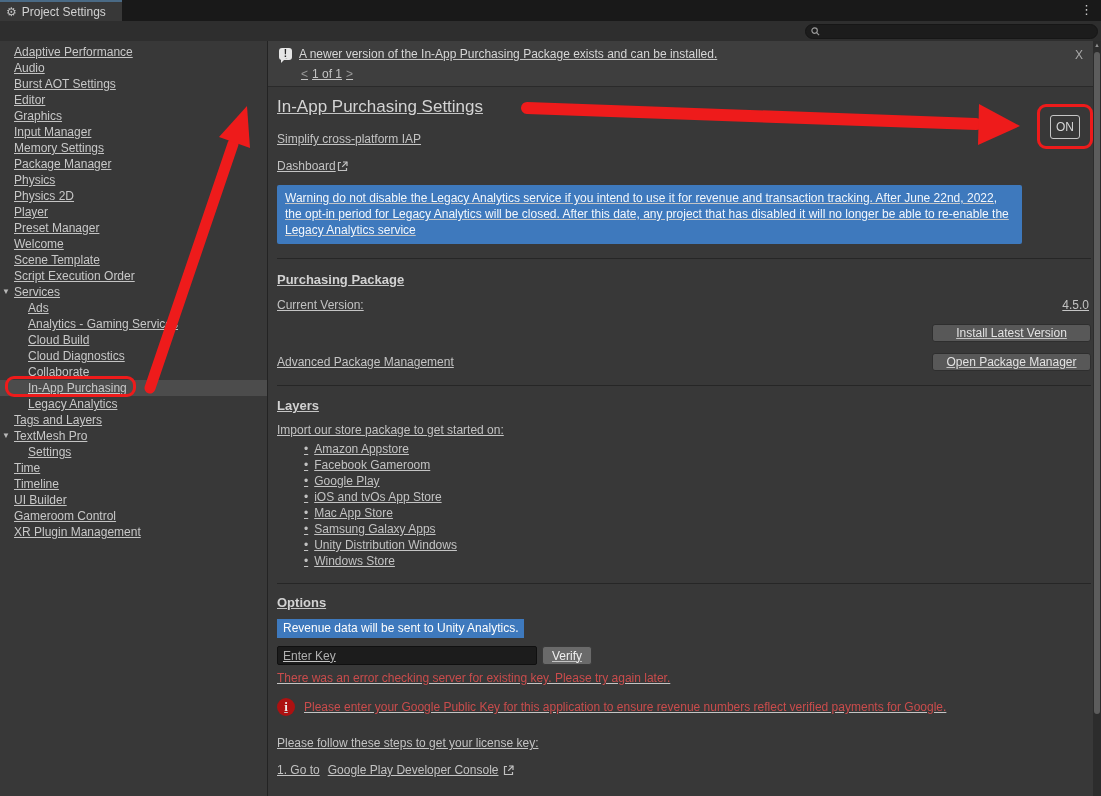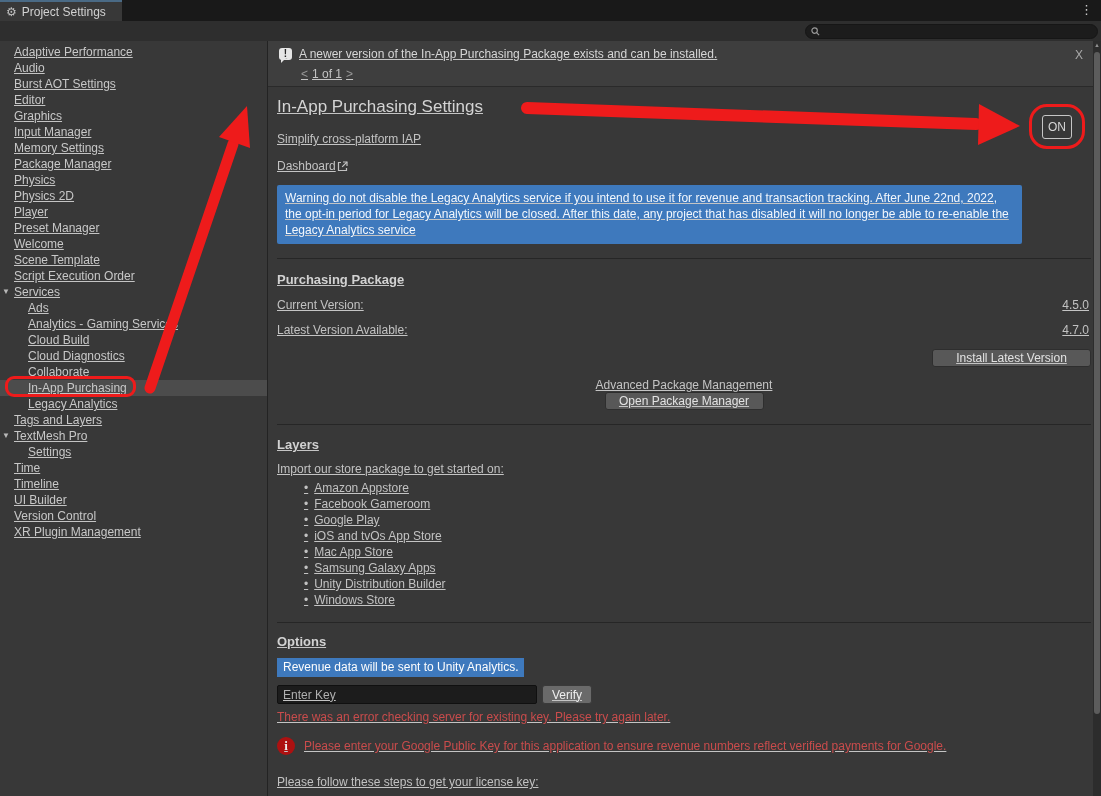--- a/index.html
+++ b/index.html
@@ -40,35 +40,35 @@
   .bubble:after { content:""; position:absolute; left:2px; bottom:-3px; border:3px solid transparent; border-top-color:#e6e6e6; border-left-color:#e6e6e6; }
   .notif-pager { margin-left:22px; margin-top:6px; color:#989898; }
   .notif-pager .pg-num { color:#c4c4c4; margin:0 4px; }
   .notif-close { position:absolute; right:18px; top:7px; color:#a8a8a8; font-size:12px; cursor:default; }
 
   
   .settings-title { margin-top:10px; font-size:17px; color:#d4d4d4; }
   .subtitle { margin-top:15px; color:#c2c2c2; }
   .dashboard { margin-top:13px; display:flex; align-items:center; color:#c2c2c2; cursor:default; }
 
-  .on-annotation { position:absolute; top:63px; right:16px; width:56px; height:45px; border:3px solid #ee1b1b; border-radius:18px; display:flex; align-items:center; justify-content:center; }
+  .on-annotation { position:absolute; top:63px; right:8px; width:56px; height:45px; border:3px solid #ee1b1b; border-radius:9px; display:flex; align-items:center; justify-content:center; }
   .on-btn { border:1px solid #c6c6c6; border-radius:3px; color:#d6d6d6; font-size:12px; padding:4px 5px; background:transparent; }
 
   
   .warnbox { margin-top:12px; width:745px; background:#3e79bd; color:#f2f7fd; padding:5px 8px 6px 8px; line-height:16px; border-radius:2px; }
 
   .divider { height:1px; background:#262626; margin-top:14px; }
 
   h2.sec { font-size:13px; font-weight:bold; color:#d2d2d2; }
 
   
   .pp-head { margin-top:13px; }
   .kv-row { display:flex; justify-content:space-between; margin-top:11px; padding-right:2px; color:#c2c2c2; }
   .btn-row { display:flex; justify-content:flex-end; margin-top:12px; padding-right:0; }
-  .adv-row { display:flex; justify-content:space-between; align-items:center; margin-top:11px;flex-direction:column; }
+  .adv-row { display:flex; justify-content:space-between; align-items:center; margin-top:11px; }
   .ubtn { background:#585858; border:1px solid #2e2e2e; border-radius:3px; color:#e2e2e2; font-size:12px; font-family:inherit; padding:1px 10px; height:18px; min-width:159px; cursor:default; }
 
   
   .welcome-head { margin-top:12px; }
   .welcome-intro { margin-top:10px; color:#c2c2c2; }
   .store-list { list-style:none; margin-top:4px; margin-left:27px; }
   .store-list li { line-height:16px; color:#c2c2c2; }
   .store-list li:before { content:"\2022"; margin-right:6px; color:#c2c2c2; }
 
   
@@ -147,21 +147,21 @@
         <div class="side-item indent-1"><span>Cloud Diagnostics</span></div>
         <div class="side-item indent-1"><span>Collaborate</span></div>
         <div class="side-item indent-1 selected"><span>In-App Purchasing</span></div>
         <div class="side-item indent-1"><span>Legacy Analytics</span></div>
         <div class="side-item indent-0"><span>Tags and Layers</span></div>
         <div class="side-item indent-0"><span class="tri">▼</span><span>TextMesh Pro</span></div>
         <div class="side-item indent-1"><span>Settings</span></div>
         <div class="side-item indent-0"><span>Time</span></div>
         <div class="side-item indent-0"><span>Timeline</span></div>
         <div class="side-item indent-0"><span>UI Builder</span></div>
-        <div class="side-item indent-0"><span>Version Control</span></div>
+        <div class="side-item indent-0"><span>Gameroom Control</span></div>
         <div class="side-item indent-0"><span>XR Plugin Management</span></div>
       </div>
   </div>
 
   <div class="main">
 
     <div class="notification">
       <div class="notif-row1">
         <span class="bubble">!</span>
         <span>A newer version of the In-App Purchasing Package exists and can be installed.</span>
@@ -189,44 +189,40 @@
 
       <div class="warnbox">Warning do not disable the Legacy Analytics service if you intend to use it for revenue and transaction tracking. After June 22nd, 2022, the opt-in period for Legacy Analytics will be closed. After this date, any project that has disabled it will no longer be able to re-enable the Legacy Analytics service</div>
 
       <div class="divider"></div>
 
       <h2 class="sec pp-head">Purchasing Package</h2>
       <div class="kv-row">
         <span>Current Version:</span>
         <span>4.5.0</span>
       </div>
-      <div class="kv-row">
-        <span>Latest Version Available:</span>
-        <span>4.7.0</span>
-      </div>
       <div class="btn-row">
         <button class="ubtn">Install Latest Version</button>
       </div>
       <div class="adv-row">
         <span>Advanced Package Management</span>
         <button class="ubtn">Open Package Manager</button>
       </div>
 
       <div class="divider"></div>
 
       <h2 class="sec welcome-head">Layers</h2>
       <div class="welcome-intro">Import our store package to get started on:</div>
       <ul class="store-list">
           <li>Amazon Appstore</li>
           <li>Facebook Gameroom</li>
           <li>Google Play</li>
           <li>iOS and tvOs App Store</li>
           <li>Mac App Store</li>
           <li>Samsung Galaxy Apps</li>
-          <li>Unity Distribution Builder</li>
+          <li>Unity Distribution Windows</li>
           <li>Windows Store</li>
         </ul>
 
       <div class="divider"></div>
 
       <h2 class="sec options-head">Options</h2>
       <div>
         <span class="revenue-chip">Revenue data will be sent to Unity Analytics.</span>
       </div>
       <div class="key-row">

